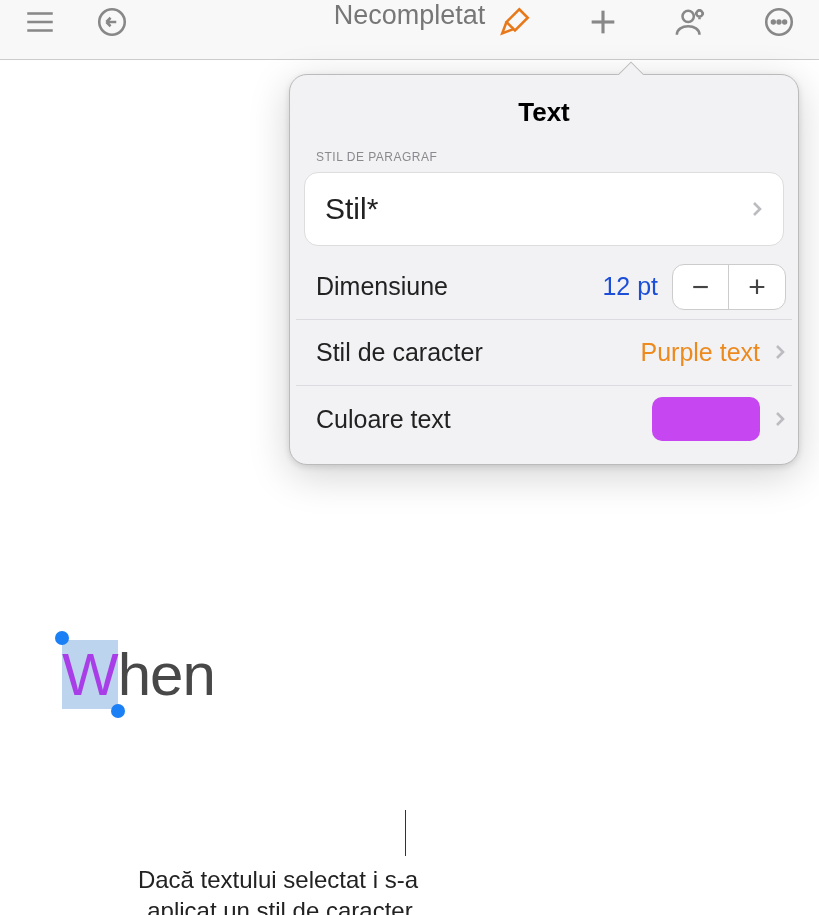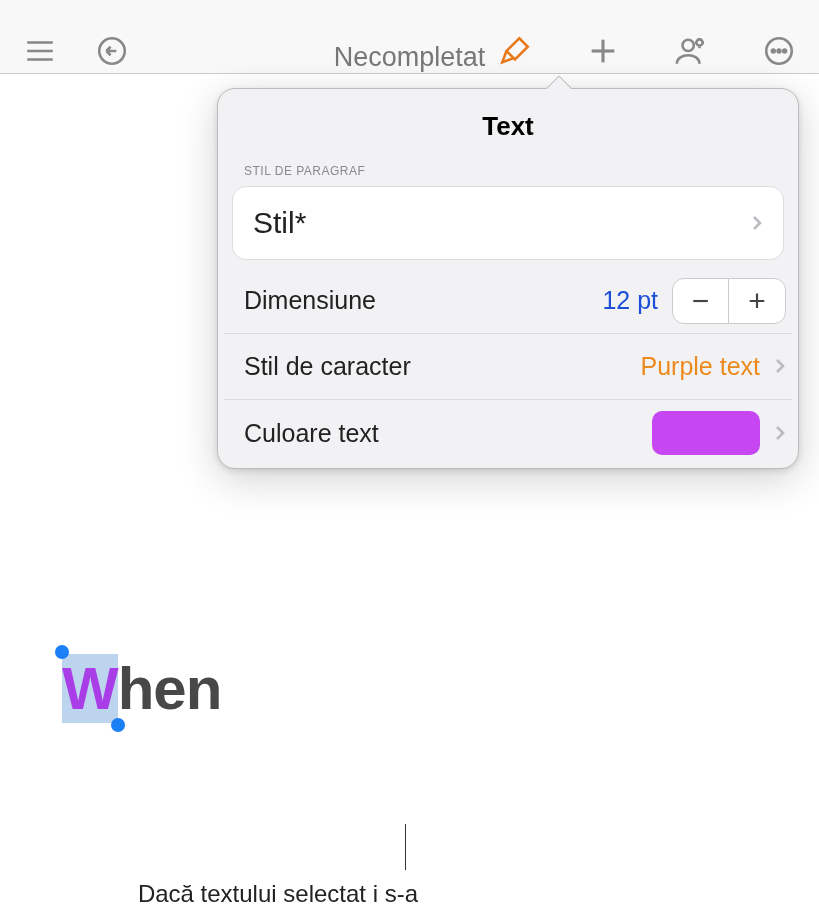--- a/index.html
+++ b/index.html
@@ -1,68 +1,67 @@
 <!DOCTYPE html>
 <html><head>
 <meta charset="utf-8">
 <style>
   * { box-sizing: border-box; margin: 0; padding: 0; }
   html, body { width: 819px; height: 915px; font-family: -apple-system, "Helvetica Neue", Helvetica, Arial, sans-serif; background: #fff; overflow: hidden; }
   
   
   .toolbar {
-    height: 74px;
+    height: 60px;
     background: #f8f8f8;
     border-bottom: 1px solid #ccc;
     display: flex;
-    align-items: flex-end;
+    align-items: flex-start;
     padding: 0 18px;
     position: relative;
   }
   .t-left { display:flex; align-items:center; gap:28px; }
   .t-title { flex:1; text-align:center; font-size:27px; color:#777; font-weight:400; position:absolute; left:0; right:0; pointer-events:none; }
   .t-right { display:flex; align-items:center; gap:44px; margin-left:auto; }
   .t-btn { width:44px; height:44px; display:flex; align-items:center; justify-content:center; color:#888; }
   .t-btn svg { width:34px; height:34px; }
   .accent svg { color:#e8791b; }
   
   
   .doc { position:relative; height:calc(915px - 74px); background:#fff; }
   .selected-text {
     position:absolute;
     left:62px;
     top:580px;
     font-size:60px;
     color:#333;
     font-family:"Helvetica Neue",Helvetica,Arial,sans-serif;
     letter-spacing:-1px;
-    font-weight:bold;
   }
   .selected-text .sel {
     background:#bcd4ed;
     color:#a93ee8;
     position:relative;
     display:inline-block;
   }
   .handle { position:absolute; width:14px; height:14px; background:#1b7ff5; border-radius:50%; }
   .h1 { left:-7px; top:-9px; }
   .h2 { right:-7px; bottom:-9px; }
   .rest { color:#484848; }
   
   
   .popover {
     position:absolute;
     right:20px;
     top:14px;
-    width:582px;
+    width:510px;
     background:#f2f2f4;
     border:1px solid #bbb;
     border-radius:18px;
     box-shadow: 0 10px 40px rgba(0,0,0,0.18), 0 2px 6px rgba(0,0,0,0.12);
-    padding-bottom: 2px;
+    padding-bottom: 12px;
     overflow:visible;
   }
   .pop-arrow {
     position:absolute;
     top:-14px; left:326px;
     width:28px; height:14px;
     overflow:hidden;
   }
   .pop-arrow::after {
     content:"";

